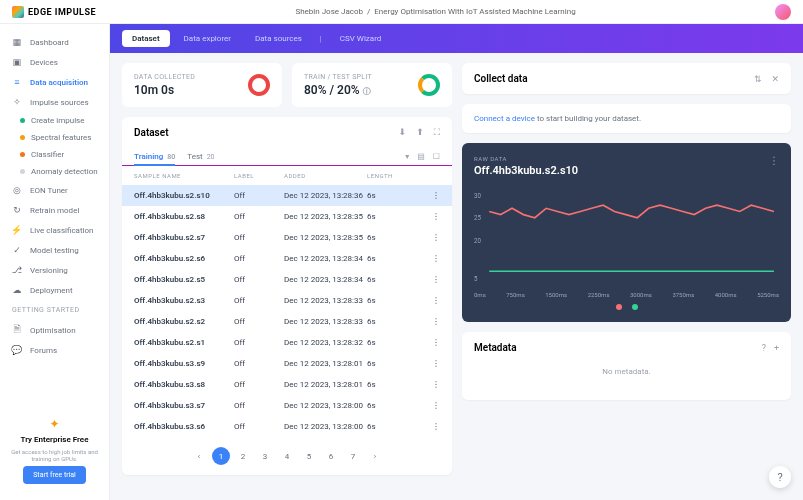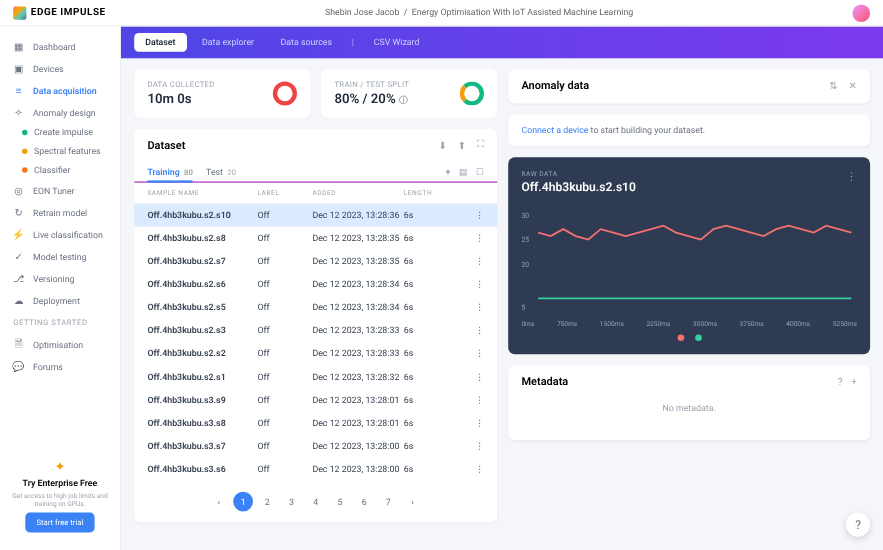--- a/index.html
+++ b/index.html
@@ -104,33 +104,37 @@
         <div class="nav-item">
           <span class="nav-icon">▣</span>
           <span>Devices</span>
         </div>
         <div class="nav-item active">
           <span class="nav-icon">≡</span>
           <span>Data acquisition</span>
         </div>
         <div class="nav-item">
           <span class="nav-icon">✧</span>
-          <span>Anomaly design</span>
+          <span>Impulse sources</span>
         </div>
         <div class="sub-item">
           <span class="dot g"></span>
           <span>Create impulse</span>
         </div>
         <div class="sub-item">
           <span class="dot y"></span>
           <span>Spectral features</span>
         </div>
         <div class="sub-item">
           <span class="dot o"></span>
           <span>Classifier</span>
+        </div>
+        <div class="sub-item">
+          <span class="dot "></span>
+          <span>Anomaly detection</span>
         </div>
         <div class="nav-item">
           <span class="nav-icon">◎</span>
           <span>EON Tuner</span>
         </div>
         <div class="nav-item">
           <span class="nav-icon">↻</span>
           <span>Retrain model</span>
         </div>
         <div class="nav-item">
@@ -317,21 +321,21 @@
               <div class="page-btn">5</div>
               <div class="page-btn">6</div>
               <div class="page-btn">7</div>
               <div class="page-btn">›</div>
             </div>
         </div>
       </div>
 
       <div class="rightcol">
         <div class="card collect-card">
-          <div class="collect-title">Anomaly data</div>
+          <div class="collect-title">Collect data</div>
           <div class="collect-icons">
             <span>⇅</span>
             <span>✕</span>
           </div>
         </div>
         <div class="card connect-card">
           <a href="#">Connect a device</a><span> to start building your dataset.</span>
         </div>
 
         <div class="raw-card">

